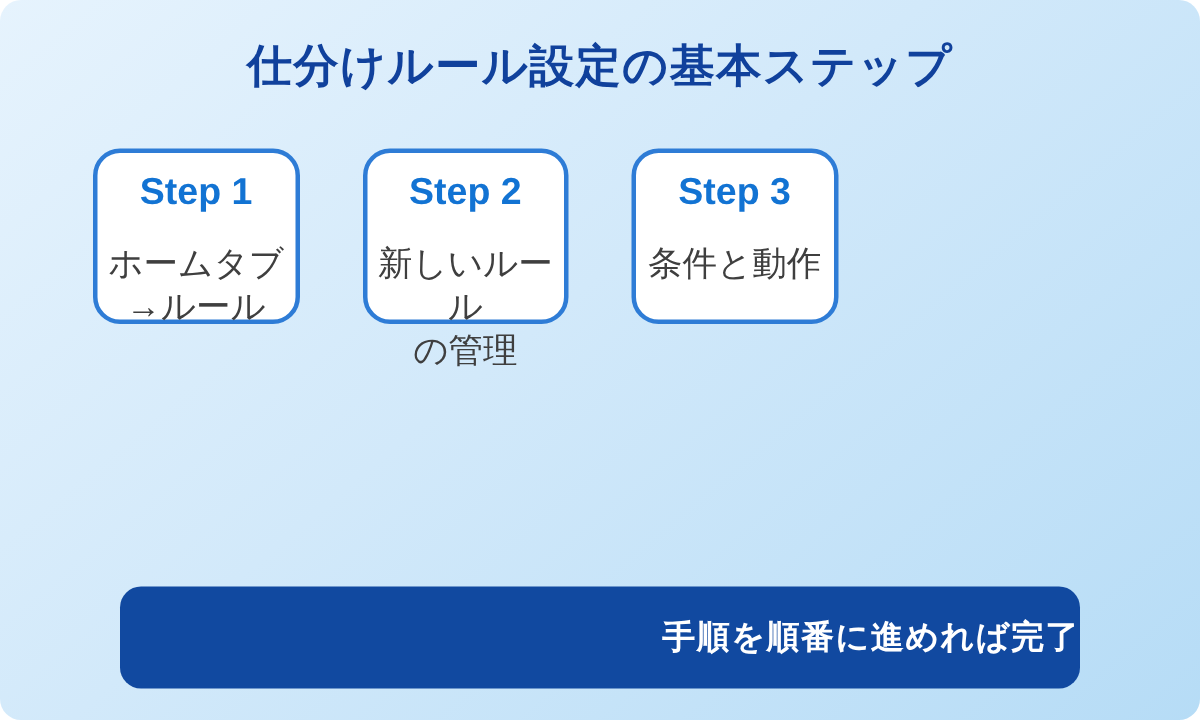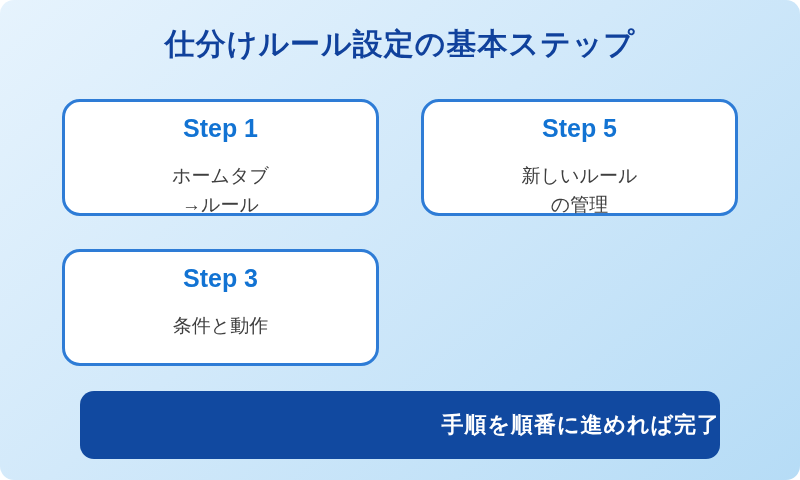--- a/index.html
+++ b/index.html
@@ -26,21 +26,21 @@
     font-weight: 800;
     letter-spacing: 1px;
     color: #10419c;
   }
   .grid {
     position: absolute;
     left: 62px;
     top: 99px;
     width: 676px;
     display: grid;
-    grid-template-columns: 1fr 1fr;
+    grid-template-columns: 1fr 1fr 1fr 1fr;
     column-gap: 42px;
     row-gap: 33px;
   }
   .card {
     height: 117px;
     box-sizing: border-box;
     background: #ffffff;
     border: 3px solid #2e7cd6;
     border-radius: 18px;
     text-align: center;
@@ -48,21 +48,21 @@
   }
   .step-label {
     color: #1273d3;
     font-weight: 700;
     font-size: 25px;
     line-height: 30px;
     margin-bottom: 7px;
   }
   .card-body {
     color: #3f3f3f;
-    font-size: 19px;
+    font-size: 23px;
     line-height: 29px;
     margin-top: 18px;
   }
   .footer-banner {
     position: absolute;
     left: 80px;
     top: 391px;
     width: 640px;
     height: 68px;
     background: #1149a0;
@@ -87,21 +87,21 @@
 
     <div class="card">
       <div class="step-label">Step 1</div>
       <div class="card-body">
         <div>ホームタブ</div>
         <div>→ルール</div>
       </div>
     </div>
 
     <div class="card">
-      <div class="step-label">Step 5</div>
+      <div class="step-label">Step 2</div>
       <div class="card-body">
         <div>新しいルール</div>
         <div>の管理</div>
       </div>
     </div>
 
     <div class="card">
       <div class="step-label">Step 3</div>
       <div class="card-body">
         <div>条件と動作</div>

